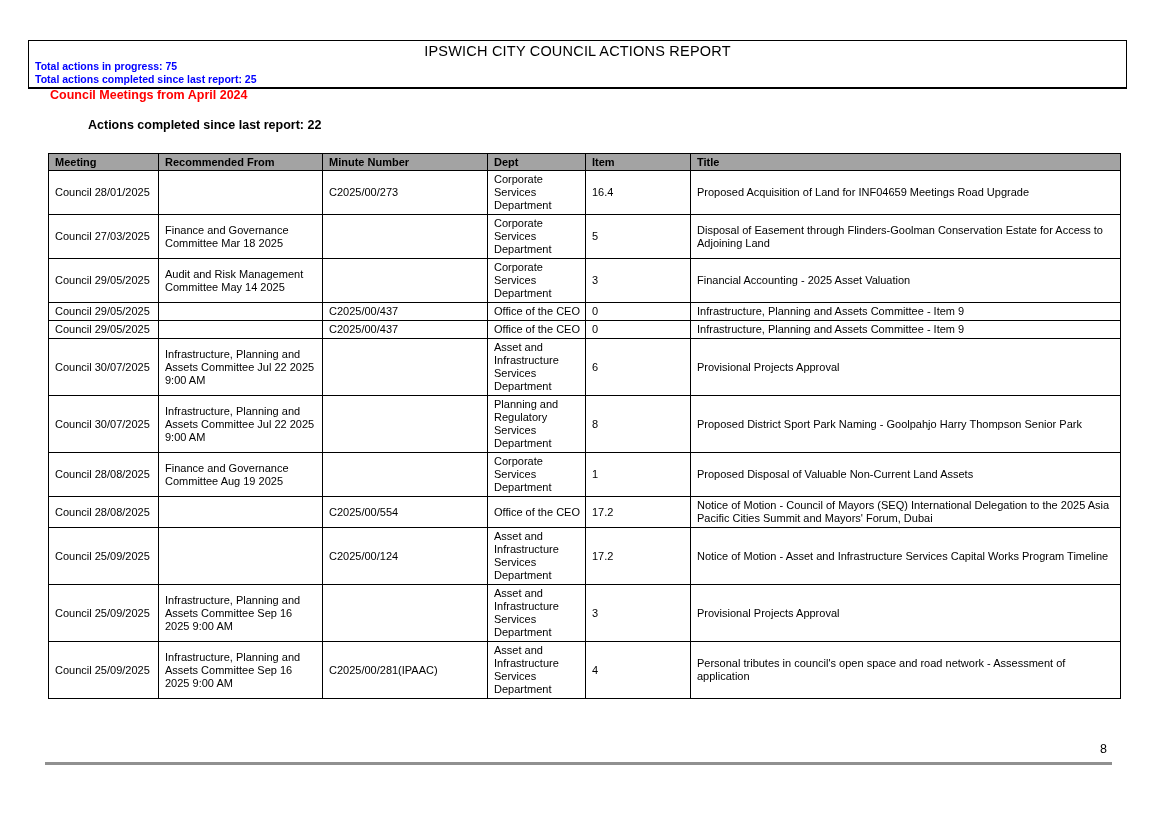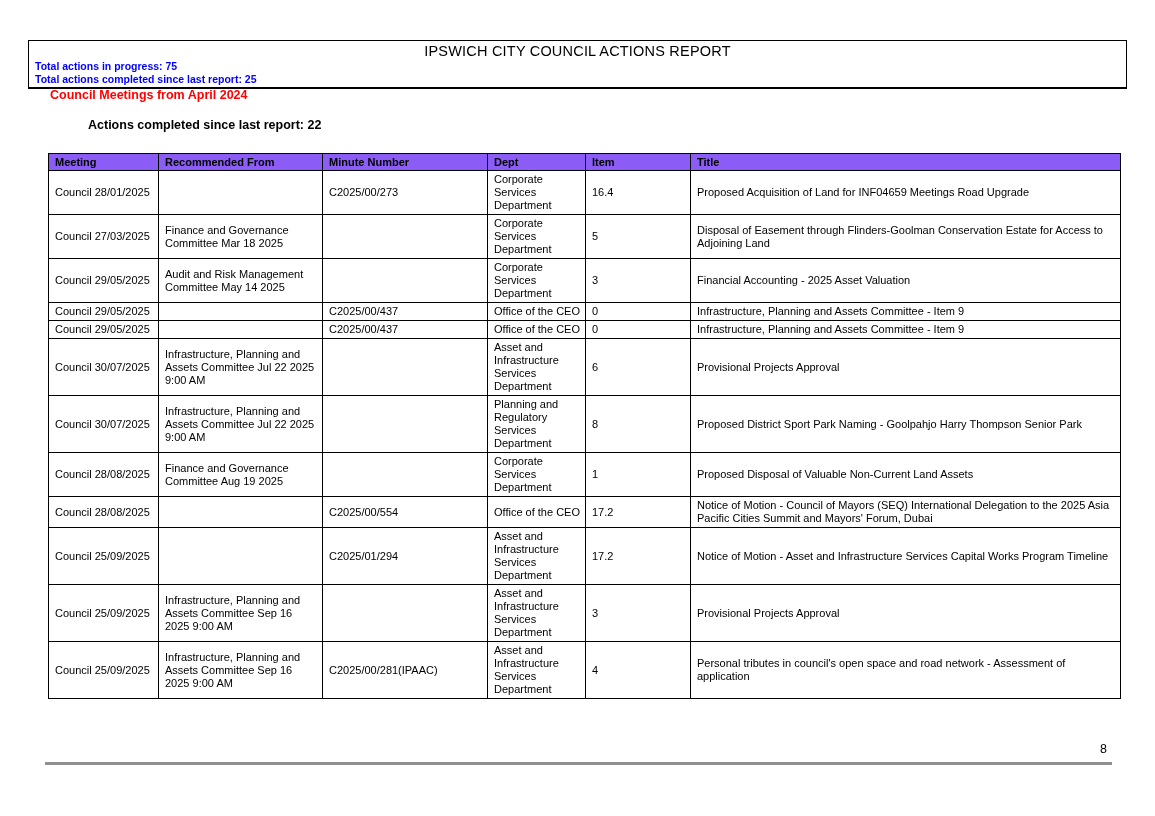--- a/index.html
+++ b/index.html
@@ -57,21 +57,21 @@
 
   
   table.actions {
     position: absolute; left: 48px; top: 153px;
     width: 1072px;
     border-collapse: collapse;
     table-layout: fixed;
     font-size: 11px;
   }
   table.actions th {
-    background: #8b5cf6;
+    background: #a3a3a3;
     border: 1.5px solid #000;
     text-align: left;
     font-size: 11px;
     padding: 2px 4px 2px 6px;
     height: 16px;
   }
   table.actions td {
     border: 1.5px solid #000;
     padding: 2px 4px 2px 6px;
     vertical-align: middle;
@@ -196,21 +196,21 @@
         <td class="col-meeting">Council 28/08/2025</td>
         <td class="col-recommended_from"></td>
         <td class="col-minute_number">C2025/00/554</td>
         <td class="col-dept">Office of the CEO</td>
         <td class="col-item">17.2</td>
         <td class="col-title">Notice of Motion - Council of Mayors (SEQ) International Delegation to the 2025 Asia Pacific Cities Summit and Mayors' Forum, Dubai</td>
       </tr>
       <tr>
         <td class="col-meeting">Council 25/09/2025</td>
         <td class="col-recommended_from"></td>
-        <td class="col-minute_number">C2025/01/294</td>
+        <td class="col-minute_number">C2025/00/124</td>
         <td class="col-dept">Asset and Infrastructure Services Department</td>
         <td class="col-item">17.2</td>
         <td class="col-title">Notice of Motion - Asset and Infrastructure Services Capital Works Program Timeline</td>
       </tr>
       <tr>
         <td class="col-meeting">Council 25/09/2025</td>
         <td class="col-recommended_from">Infrastructure, Planning and Assets Committee Sep 16 2025  9:00 AM</td>
         <td class="col-minute_number"></td>
         <td class="col-dept">Asset and Infrastructure Services Department</td>
         <td class="col-item">3</td>

